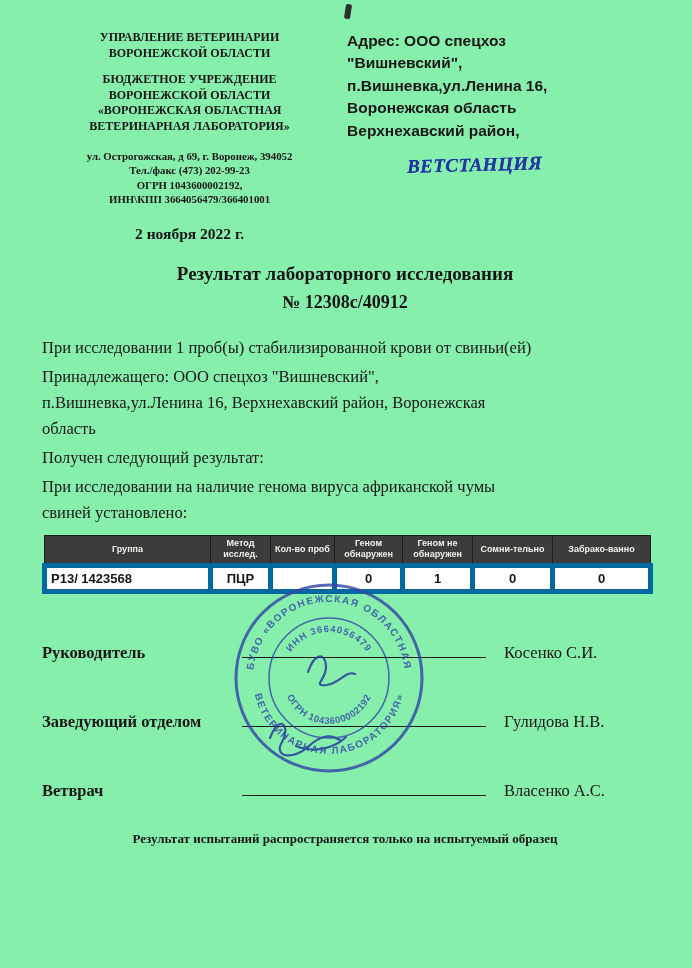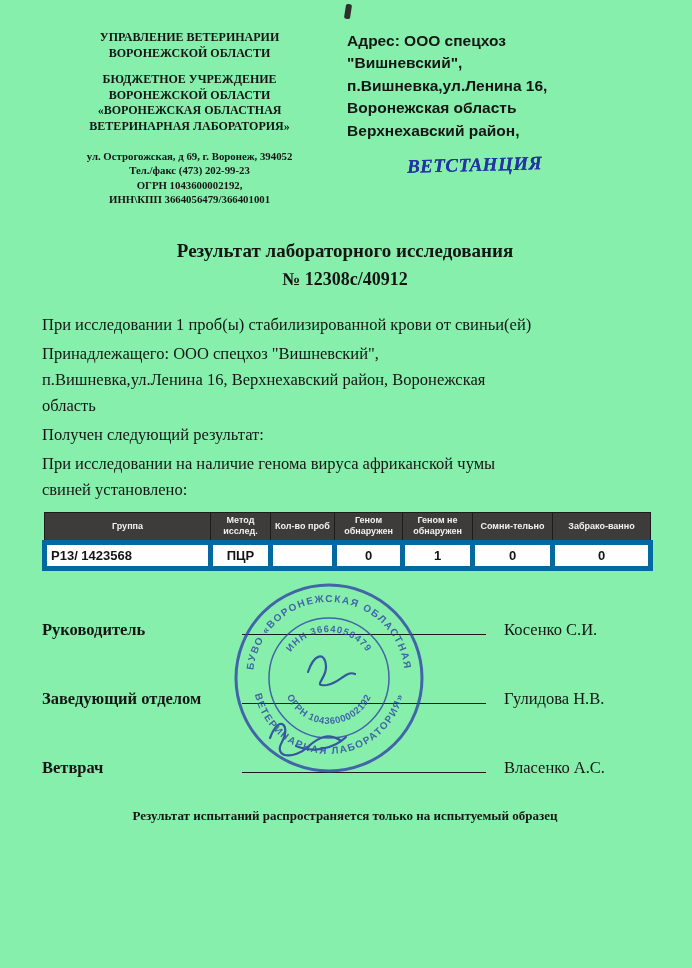--- a/index.html
+++ b/index.html
@@ -31,21 +31,21 @@
     font-style: italic; font-weight: bold;
     font-size: 19px; letter-spacing: 0.5px;
     color: #2334a4;
     transform: rotate(-1.5deg);
     text-shadow: 0 0 0.5px #2334a4;
     width: max-content;
   }
   .kome { margin: 34px 0 0 8px; font-size: 15.5px; }
 
   
-  .title { text-align: center; margin-top: 33px; font-weight: bold; }
+  .title { text-align: center; margin-top: 20px; font-weight: bold; }
   .title .t1 { font-size: 19px; }
   .title .t2 { font-size: 18px; margin-top: 7px; }
 
   
   .body-text { margin-top: 22px; font-size: 16.5px; }
   .body-line { line-height: 26px; white-space: nowrap; }
   .body-line.para { margin-top: 3px; }
 
   
   .result-table { width: 606px; border-collapse: collapse; margin-top: 9px; font-family: "Liberation Sans", sans-serif; table-layout: fixed; }
@@ -93,20 +93,21 @@
         <div>ВОРОНЕЖСКОЙ ОБЛАСТИ</div>
         <div>«ВОРОНЕЖСКАЯ ОБЛАСТНАЯ</div>
         <div>ВЕТЕРИНАРНАЯ ЛАБОРАТОРИЯ»</div>
       </div>
       <div class="contact">
         <div>ул. Острогожская, д 69, г. Воронеж, 394052</div>
         <div>Тел./факс  (473) 202-99-23</div>
         <div>ОГРН 1043600002192,</div>
         <div>ИНН\КПП 3664056479/366401001</div>
       </div>
+      <div class="date">2 ноября 2022 г.</div>
     </div>
 
     <div class="recipient">
       <div class="addr-line">Адрес: ООО спецхоз</div>
       <div class="addr-line">"Вишневский",</div>
       <div class="addr-line">п.Вишневка,ул.Ленина 16,</div>
       <div class="addr-line">Воронежская область</div>
       <div class="addr-line">Верхнехавский район,</div>
       <div class="vetstation">ВЕТСТАНЦИЯ</div>
     </div>

